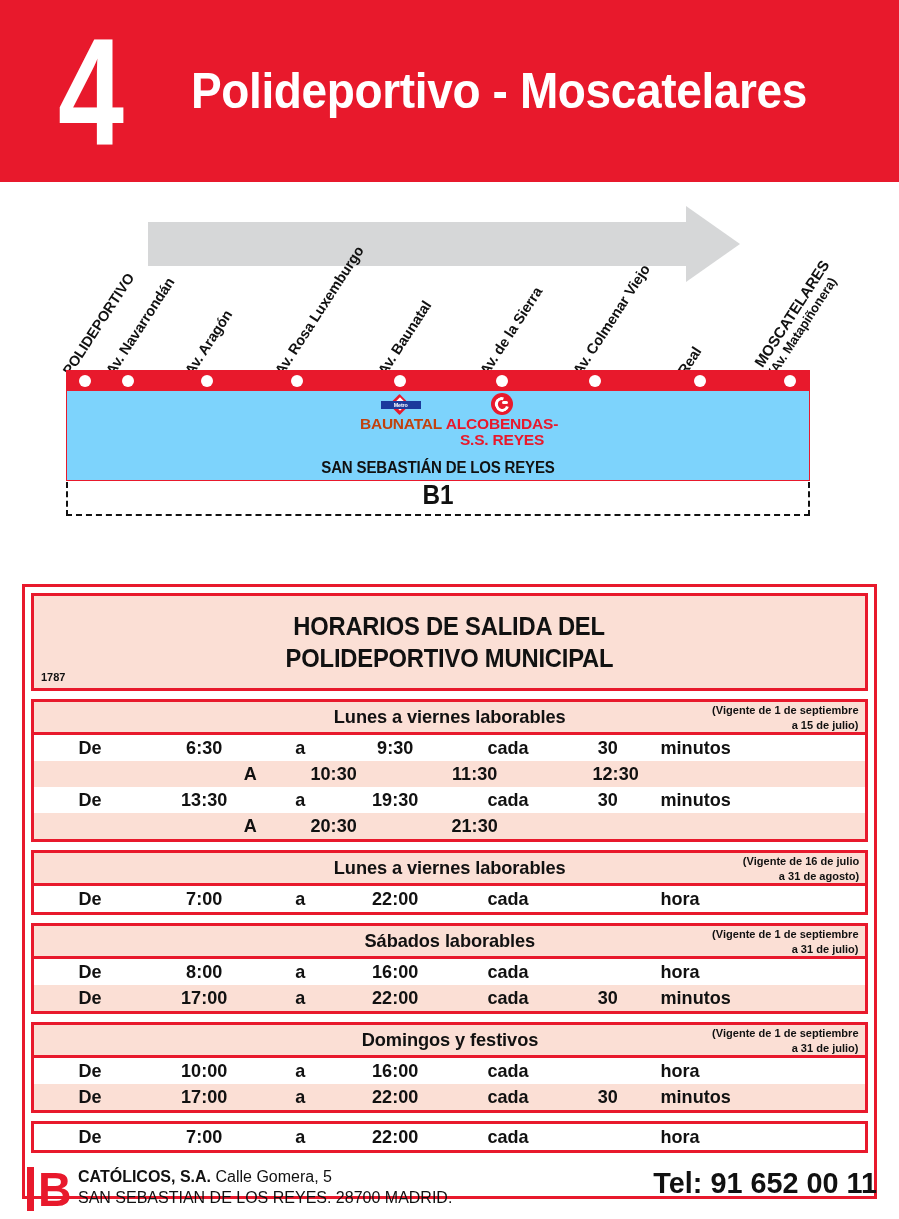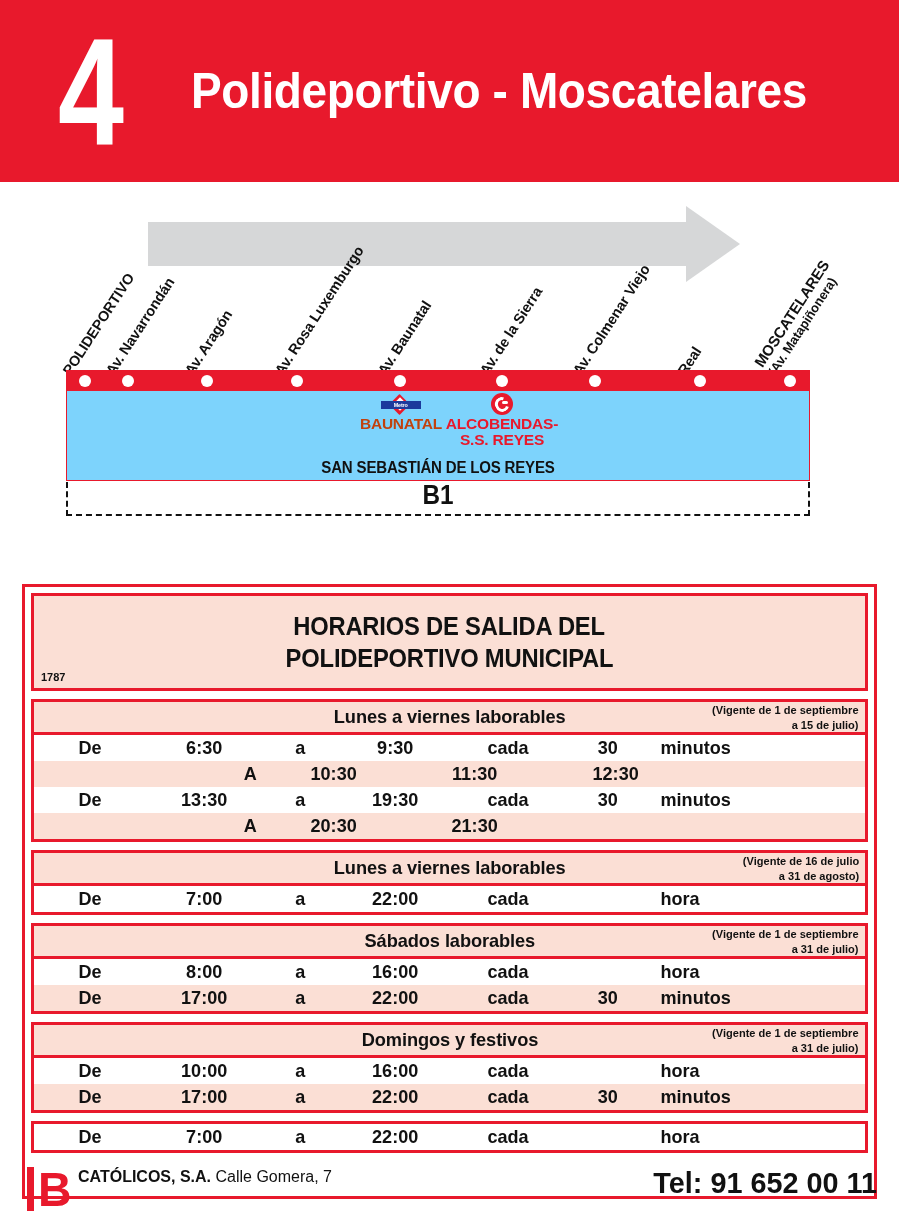--- a/index.html
+++ b/index.html
@@ -464,18 +464,19 @@
   </div>
 
   <div class="footer">
     <div class="ib-logo">
       <div class="i-bar"></div>
         <div class="b-letter">B</div>
     </div>
     <div class="footer-text">
       <div class="l1">
         <b>CATÓLICOS, S.A.</b>
-        <span>Calle Gomera, 7</span>
-      </div>
+        <span>Calle Gomera, 5</span>
+      </div>
+      <div class="l2">SAN SEBASTIAN DE LOS REYES. 28700 MADRID.</div>
     </div>
     <div class="footer-phone">Tel: 91 652 00 11</div>
   </div>
 </div>
 
 </body></html>

